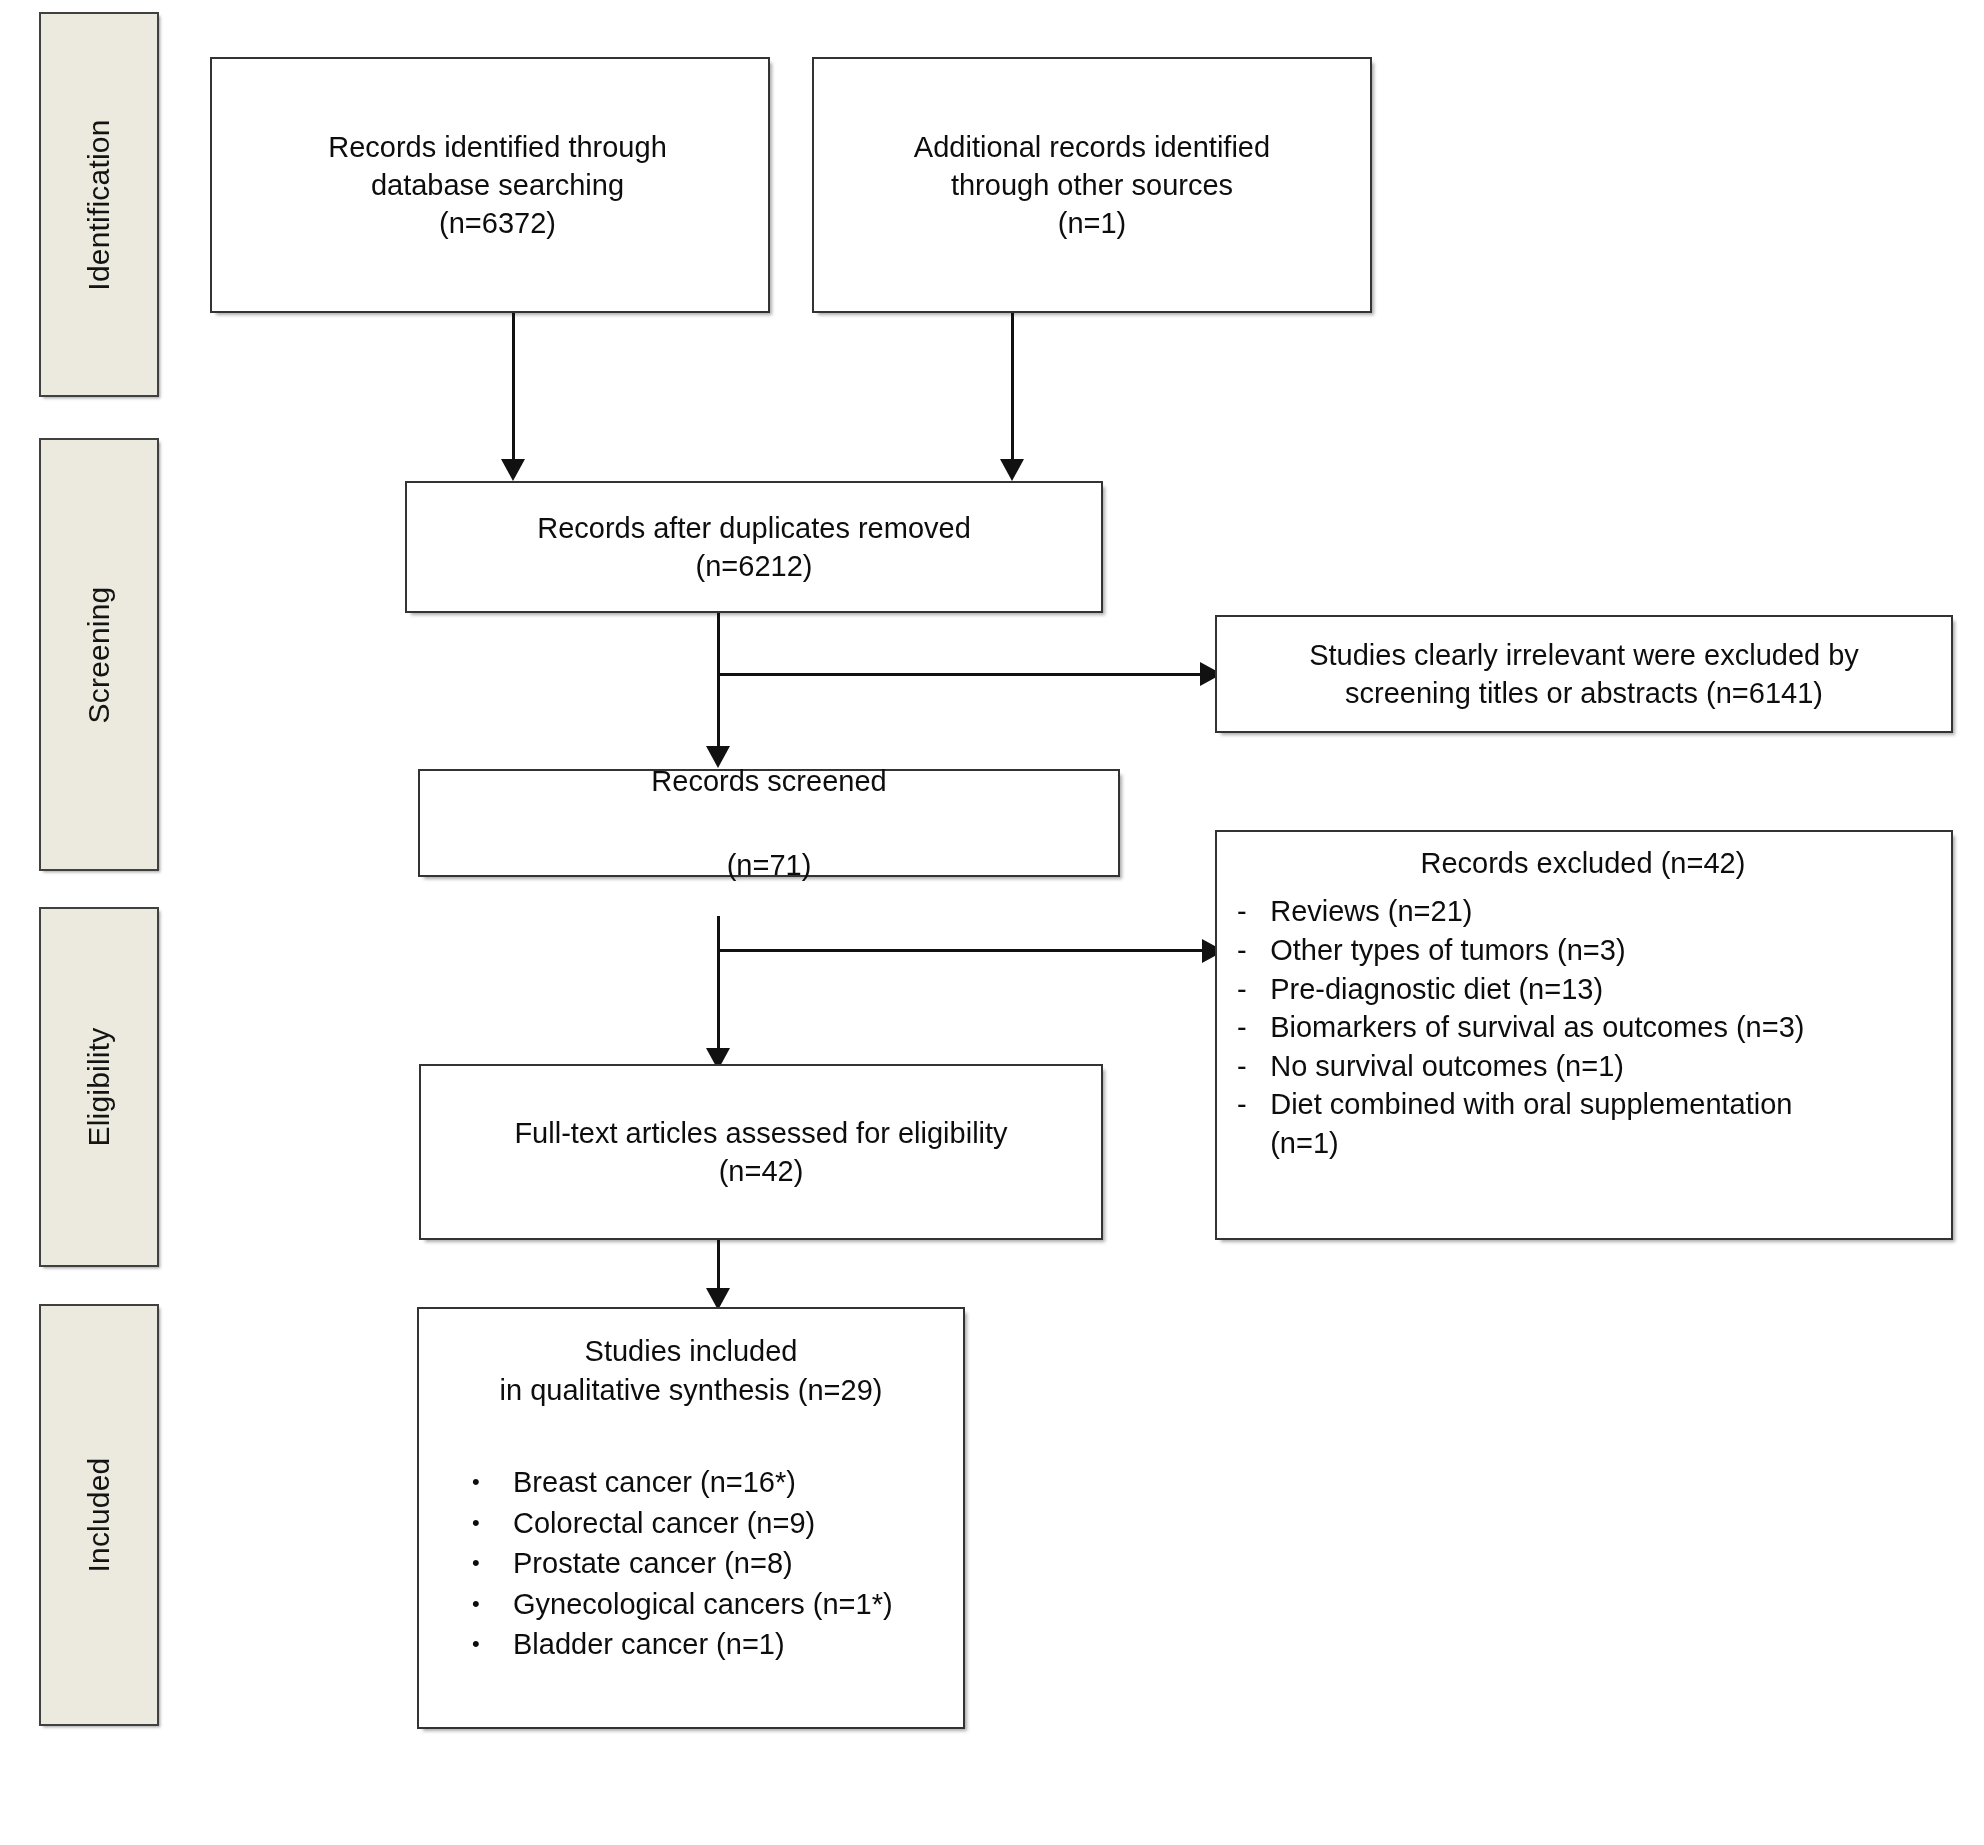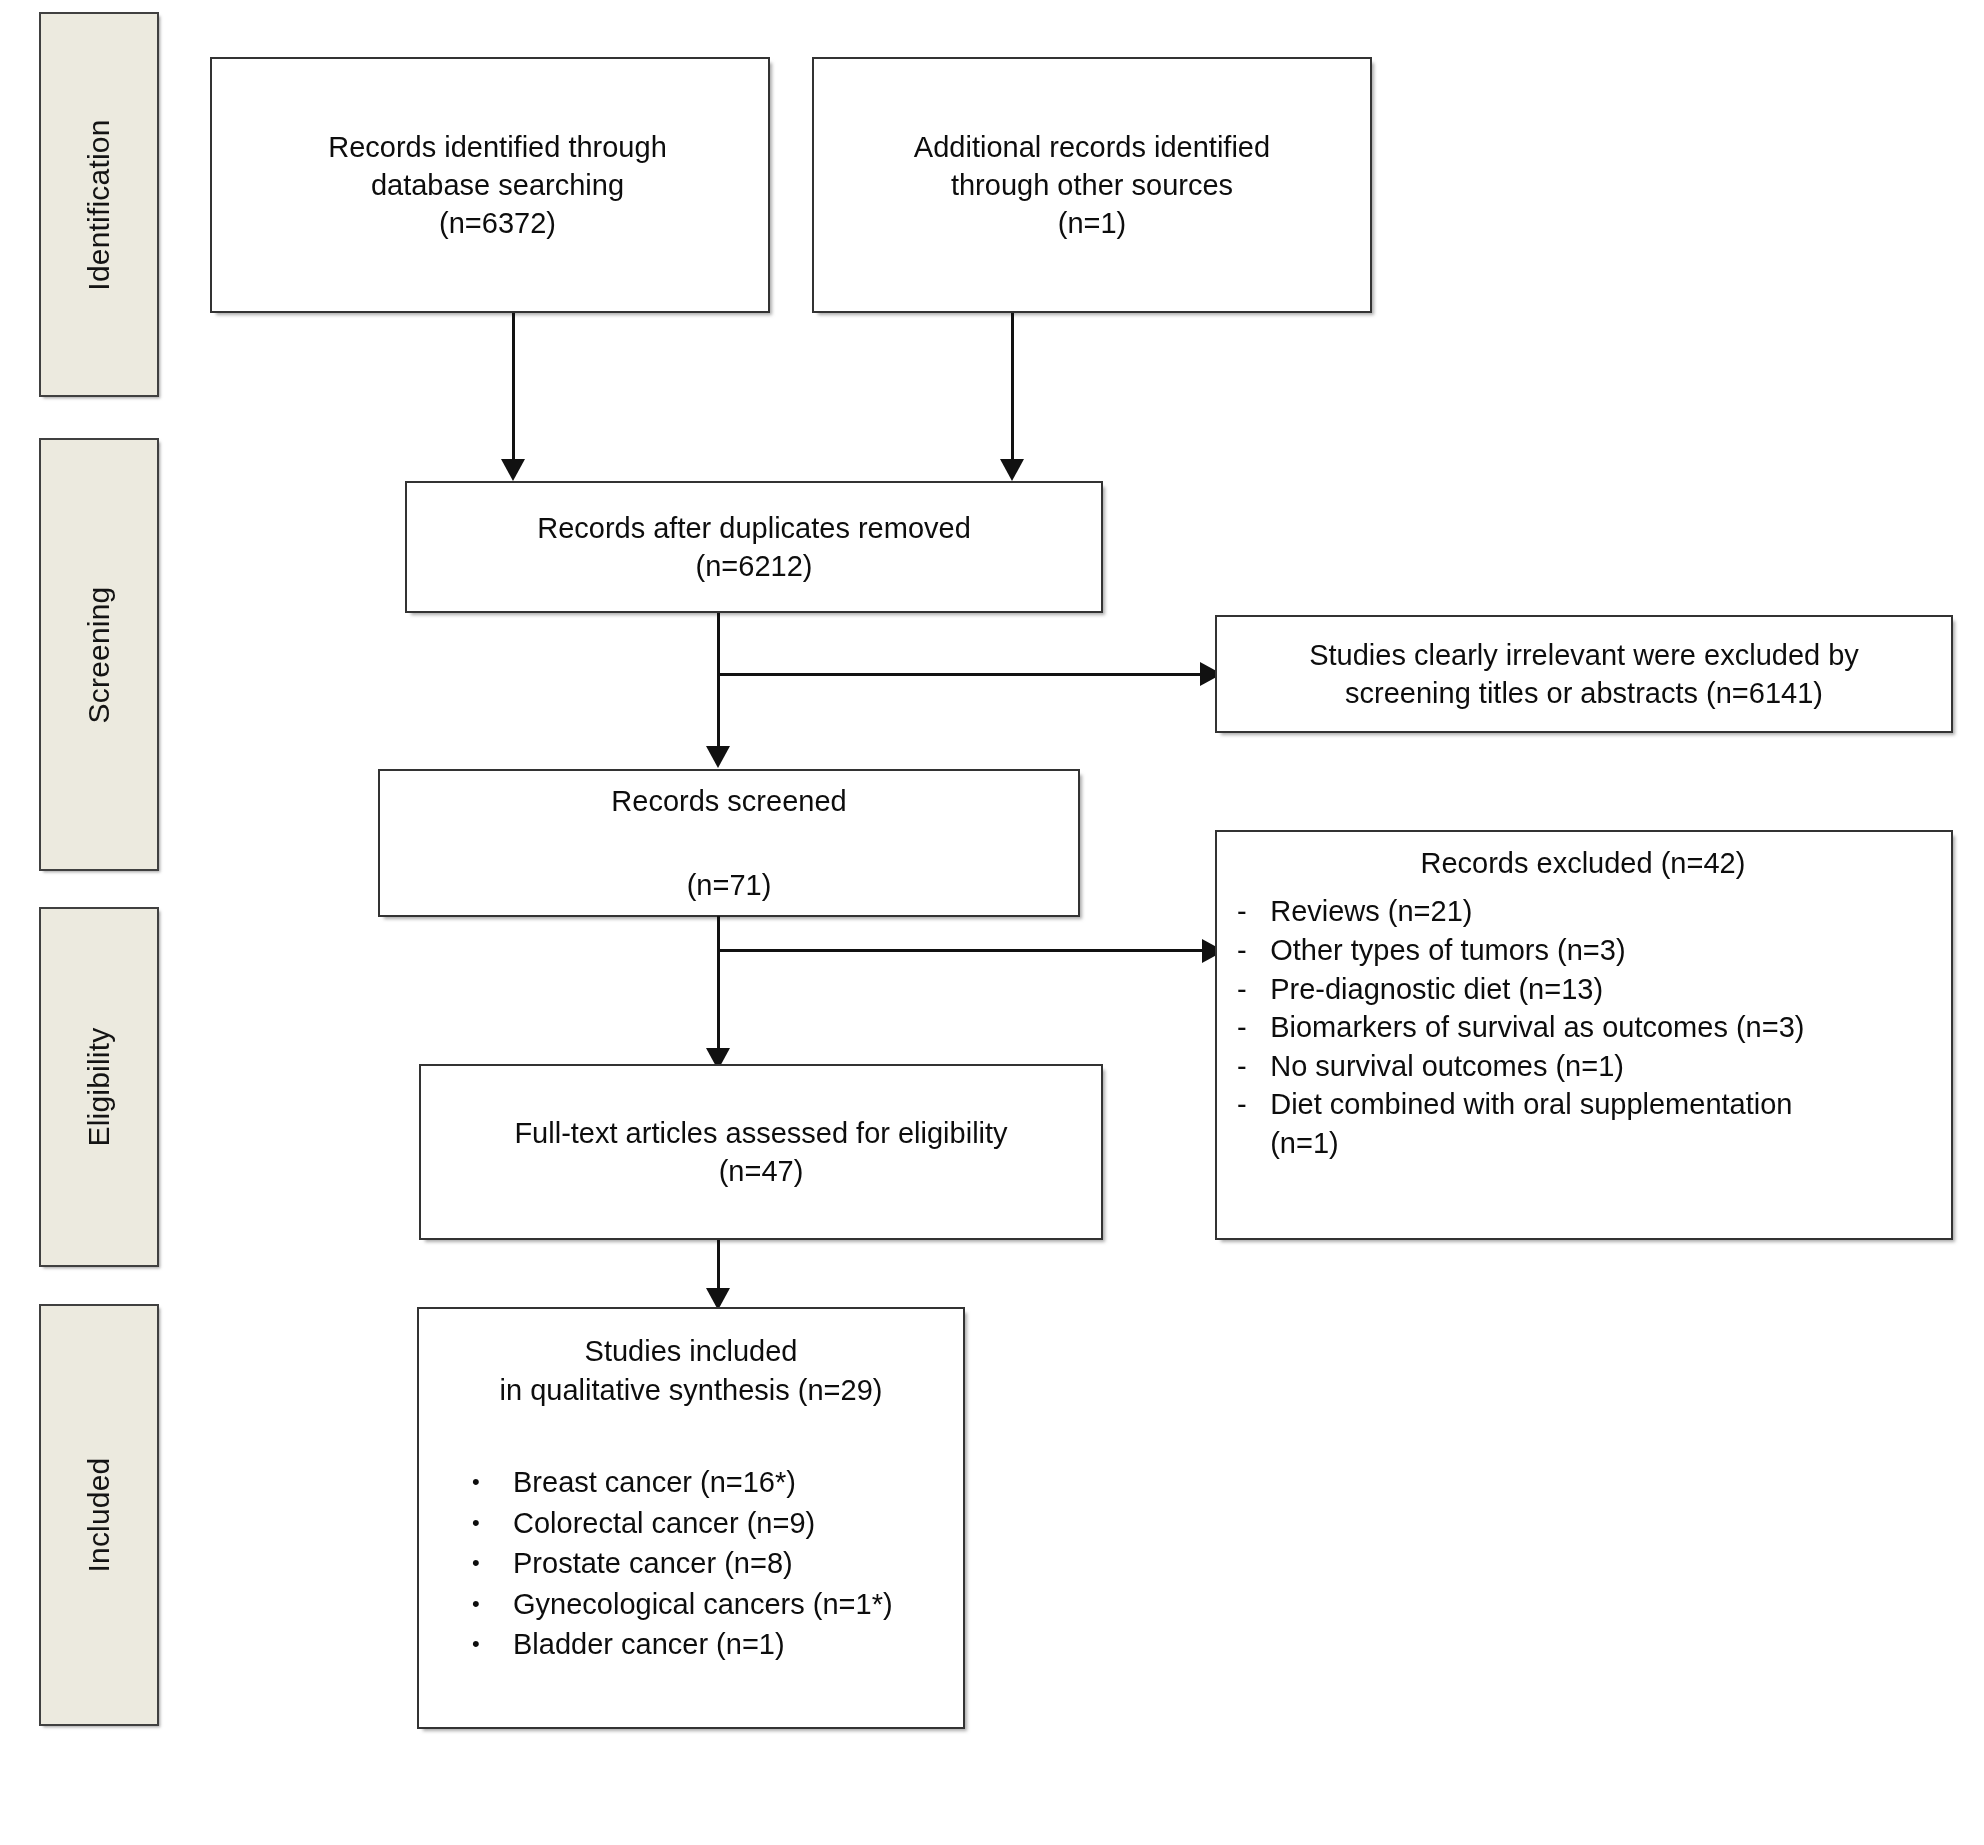--- a/index.html
+++ b/index.html
@@ -193,21 +193,21 @@
   <div class="arrow-down" style="left:706px; top:746px;"></div>
 
   <div class="hline" style="left:717px; top:673px; width:488px;"></div>
   <div class="arrow-right" style="left:1200px; top:662px;"></div>
 
   <div class="fbox" style="left:1215px; top:615px; width:738px; height:118px;">
     <span class="ln">Studies clearly irrelevant were excluded by</span>
     <span class="ln">screening titles or abstracts (n=6141)</span>
   </div>
 
-  <div class="fbox" style="left:378px; top:769px; width:702px; height:148px;gap:46px;">
+  <div class="fbox" style="left:418px; top:769px; width:702px; height:108px;gap:46px;">
     <span class="ln">Records screened</span>
     <span class="ln">(n=71)</span>
   </div>
 
   <div class="vline" style="left:717px; top:916px; height:134px;"></div>
   <div class="arrow-down" style="left:706px; top:1048px;"></div>
 
   <div class="hline" style="left:717px; top:949px; width:491px;"></div>
   <div class="arrow-right" style="left:1202px; top:939px;"></div>
 
@@ -240,21 +240,21 @@
       </li>
       <li>
         <span class="marker"></span>
         <span class="itemtext">(n=1)</span>
       </li>
     </ul>
   </div>
 
   <div class="fbox" style="left:419px; top:1064px; width:684px; height:176px;">
     <span class="ln">Full-text articles assessed for eligibility</span>
-    <span class="ln">(n=47)</span>
+    <span class="ln">(n=42)</span>
   </div>
 
   <div class="vline" style="left:717px; top:1240px; height:50px;"></div>
   <div class="arrow-down" style="left:706px; top:1288px;"></div>
 
   <div class="fbox incbox" style="left:417px; top:1307px; width:548px; height:422px;">
     <div class="inc-title">
       <span class="ln">Studies included</span>
       <span class="ln">in qualitative synthesis  (n=29)</span>
     </div>

